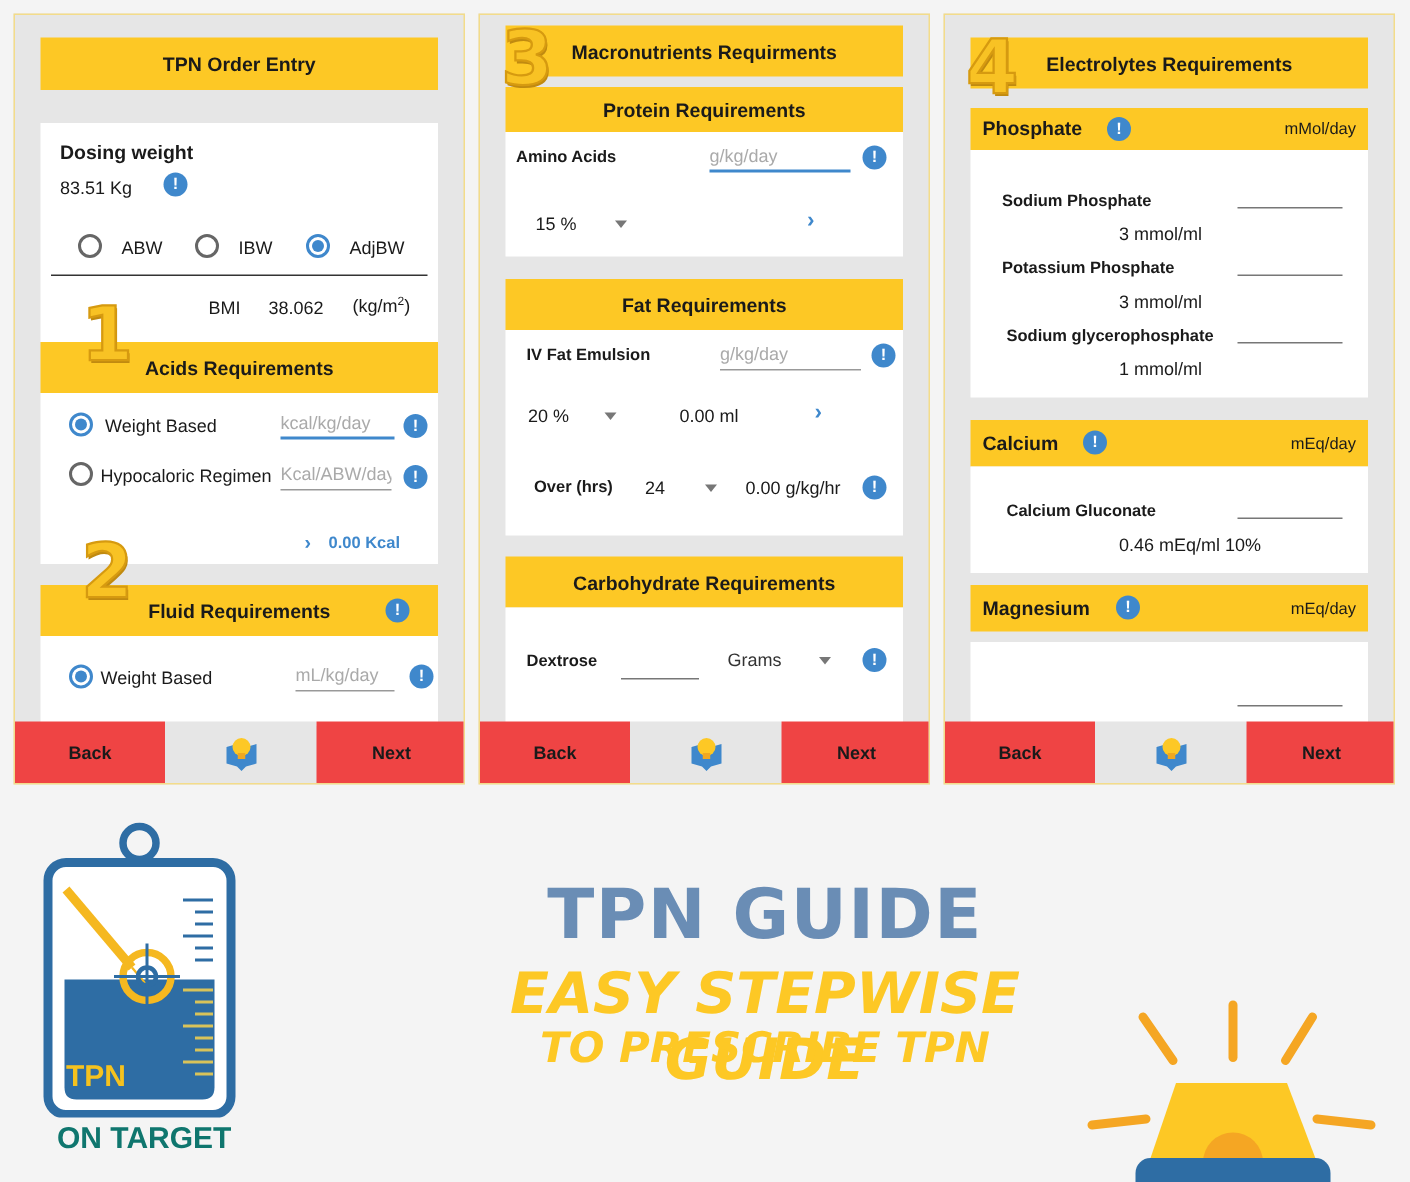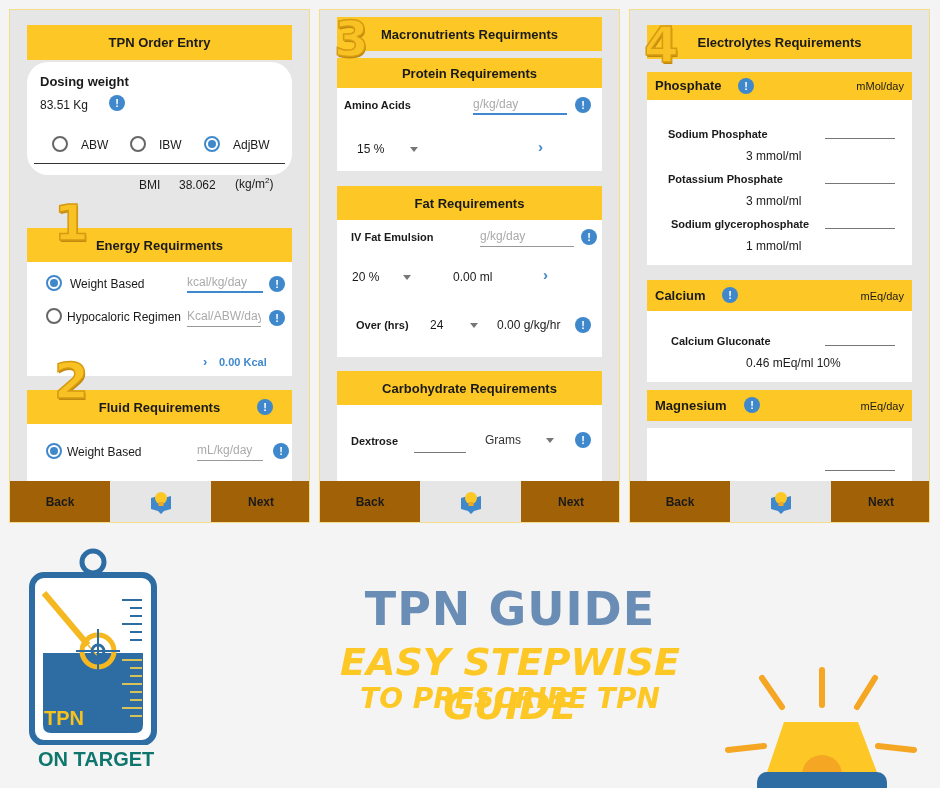--- a/index.html
+++ b/index.html
@@ -12,52 +12,52 @@
   .radio { position: absolute; width: 16px; height: 16px; border-radius: 50%; border: 2px solid #666; }
   .radio.on { border-color: #3f88cc; }
   .radio.on::after { content: ""; position: absolute; left: 2px; top: 2px; width: 8px; height: 8px; border-radius: 50%; background: #3f88cc; }
   .t { position: absolute; font-size: 12px; white-space: nowrap; }
   .b { font-weight: bold; }
   .input { position: absolute; font-size: 12px; color: #aaa; border-bottom: 1px solid #999; height: 18px; white-space: nowrap; overflow: hidden; }
   .input.focus { border-bottom: 2px solid #3f88cc; }
   .caret { position: absolute; width: 0; height: 0; border-left: 4px solid transparent; border-right: 4px solid transparent; border-top: 5px solid #777; }
   .chev { position: absolute; color: #3f88cc; font-size: 15px; font-weight: bold; }
   .navbar { position: absolute; left: 0; bottom: 0; width: 301px; height: 41px; display: flex; }
-  .navbtn { width: 100px; background: #a16207; font-weight: bold; font-size: 12px; display: flex; align-items: center; justify-content: center; }
+  .navbtn { width: 100px; background: #ef4444; font-weight: bold; font-size: 12px; display: flex; align-items: center; justify-content: center; }
   .navmid { width: 101px; background: #e6e6e6; display: flex; align-items: center; justify-content: center; }
   .balloon { position: absolute; font-family: "DejaVu Sans", sans-serif; font-weight: bold; font-size: 50px; color: #f8c224; -webkit-text-stroke: 1.5px #d69a10; text-shadow: 1px 2px 0 #c08a10; }
   .sub { font-size: 11px; font-weight: normal; position: absolute; right: 8px; }
   .secthdr { position: absolute; left: 17px; width: 265px; background: #fdc825; height: 34px; }
   .secthdr .title { position: absolute; left: 8px; top: 9px; font-size: 13px; font-weight: bold; }
   .secthdr .sub { top: 11px; }
   .line { position: absolute; border-bottom: 1px solid #777; height: 1px; }
   .headline { position: absolute; left: 270px; width: 480px; text-align: center; font-family: "DejaVu Sans", sans-serif; font-weight: bold; font-style: italic; }
 </style>
 </head>
 <body>
 
 <div class="panel" id="p1">
   <div class="hdr" style="top:15px;height:35px;">TPN Order Entry</div>
-  <div class="card" style="top:52px;height:113px;border-radius:21px;">
+  <div class="card" style="top:72px;height:146px;">
     <div class="t b" style="left:13px;top:12px;font-size:13px;">Dosing weight</div>
     <div class="t" style="left:13px;top:36px;">83.51 Kg</div>
     <span class="info" style="left:82px;top:33px;">!</span>
     <div class="radio" style="left:25px;top:74px;"></div>
     <div class="t" style="left:54px;top:76px;">ABW</div>
     <div class="radio" style="left:103px;top:74px;"></div>
     <div class="t" style="left:132px;top:76px;">IBW</div>
     <div class="radio on" style="left:177px;top:74px;"></div>
     <div class="t" style="left:206px;top:76px;">AdjBW</div>
     <div style="position:absolute;left:7px;top:101px;width:251px;border-top:1px solid #333;"></div>
     <div class="t" style="left:112px;top:116px;">BMI</div>
     <div class="t" style="left:152px;top:116px;">38.062</div>
     <div class="t" style="left:208px;top:114px;"><span>(kg/m</span><sup style="font-size:8px;">2</sup><span>)</span></div>
   </div>
 
-  <div class="hdr" style="top:218px;height:34px;">Energy Requirments</div>
+  <div class="hdr" style="top:218px;height:34px;">Acids Requirements</div>
   <div class="card" style="top:252px;height:114px;">
     <div class="radio on" style="left:19px;top:13px;"></div>
     <div class="t" style="left:43px;top:15px;">Weight Based</div>
     <div class="input focus" style="left:160px;top:13px;width:76px;">kcal/kg/day</div>
     <span class="info" style="left:242px;top:14px;">!</span>
     <div class="radio" style="left:19px;top:46px;"></div>
     <div class="t" style="left:40px;top:48px;">Hypocaloric Regimen</div>
     <div class="input" style="left:160px;top:47px;width:74px;">Kcal/ABW/day</div>
     <span class="info" style="left:242px;top:48px;">!</span>
     <div class="chev" style="left:176px;top:92px;font-size:13px;">›</div>

